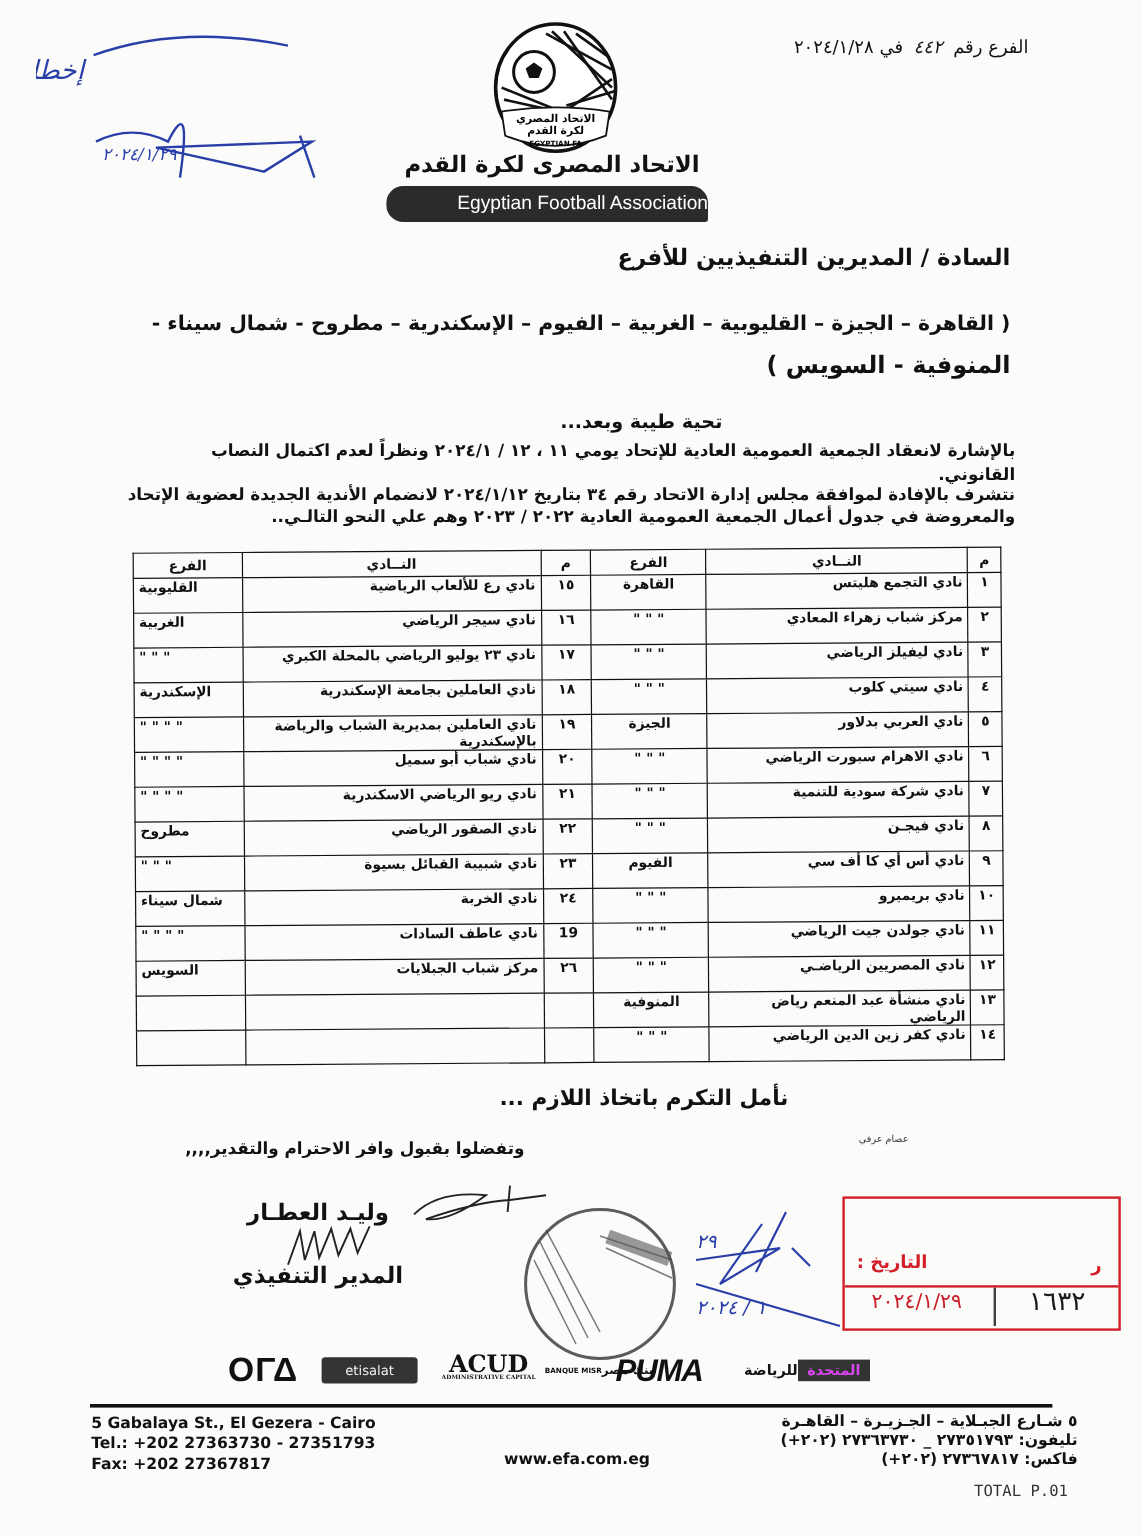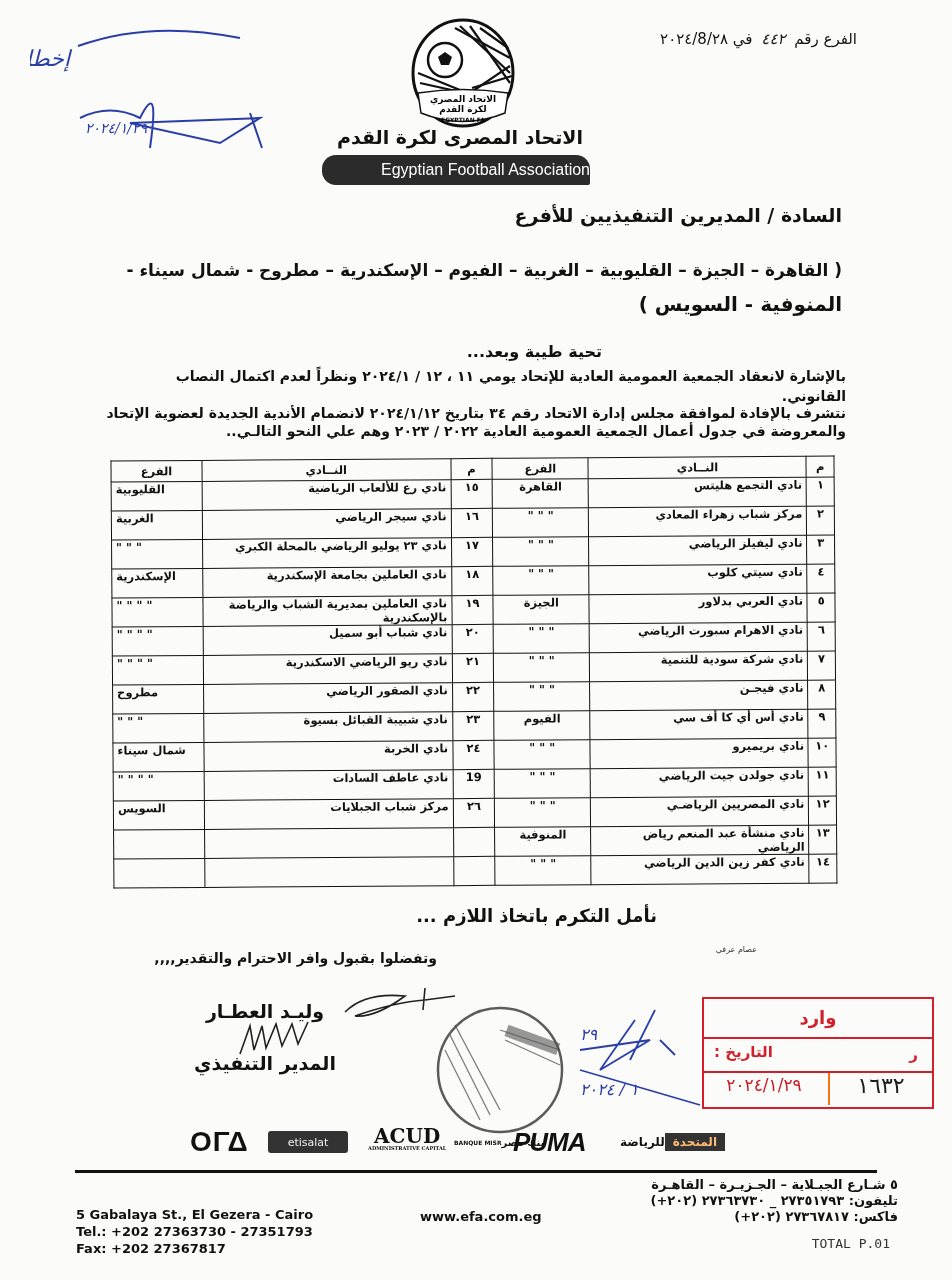--- a/index.html
+++ b/index.html
@@ -48,49 +48,49 @@
   #sig-blue { left:560px; top:1000px; width:150px; height:110px; }
   #small-name { right:195px; top:945px; font-size:8px; direction:rtl; color:#333; }
 
   
   #red-stamp { left:702px; top:997px; width:232px; height:112px; border:2.5px solid #d21f2a; color:#d21f2a; box-sizing:border-box; }
   #red-stamp .row { position:absolute; left:0; right:0; border-bottom:2px solid #d21f2a; }
   #rs-title { top:0; height:38px; text-align:center; font-size:18px; font-weight:bold; line-height:38px; direction:rtl; }
   #rs-date-label { top:38px; height:34px; font-size:15px; font-weight:bold; direction:rtl; }
   #rs-bottom { top:72px; height:36px; border-bottom:none !important; }
   #rs-date-val { position:absolute; left:0; width:120px; top:4px; font-size:17px; text-align:center; color:#c81d27; }
-  #rs-number { position:absolute; right:0; width:102px; top:2px; font-size:22px; text-align:center; color:#1b1b1b; border-left:2px solid #f97316; height:32px; }
+  #rs-number { position:absolute; right:0; width:102px; top:2px; font-size:22px; text-align:center; color:#1b1b1b; border-left:2px solid #404040; height:32px; }
 
   
   #sponsors { left:190px; top:1127px; width:670px; height:36px; }
   .sp { position:absolute; top:0; height:30px; display:flex; align-items:center; font-weight:bold; }
   #sp-ora { left:0; font-size:28px; font-family:"Liberation Sans", sans-serif; letter-spacing:1px; }
   #sp-etisalat { left:78px; width:80px; height:22px; top:4px; background:#333; color:#eee; font-size:11px;
                  justify-content:center; border-radius:3px; font-weight:normal; }
   #sp-acud { left:178px; font-family:"DejaVu Serif", serif; font-size:20px; flex-direction:column; line-height:18px; }
   #sp-acud small { font-size:5px; line-height:6px; }
   #sp-banque { left:264px; font-size:10px; direction:rtl; flex-direction:row; line-height:11px; }
   #sp-puma { left:323px; font-size:26px; font-family:"Liberation Sans", sans-serif; letter-spacing:-1px; font-style:italic; }
   #sp-ministry { left:430px; font-size:12px; direction:rtl; }
-  #sp-ministry .blk { background:#333; color:#fdba74; padding:2px 8px; margin-right:4px; }
+  #sp-ministry .blk { background:#333; color:#d946ef; padding:2px 8px; margin-right:4px; }
 
   #footer-line { left:75px; top:1170px; width:802px; height:3px; background:#111; }
-  #addr-en { left:76px; top:1178px; font-size:13px; font-weight:bold; line-height:17px; font-family:"DejaVu Sans", sans-serif;margin-top:28px; }
+  #addr-en { left:76px; top:1178px; font-size:13px; font-weight:bold; line-height:17px; font-family:"DejaVu Sans", sans-serif; }
   #website { left:420px; top:1209px; font-size:13px; font-weight:bold; }
   #addr-ar { right:54px; top:1177px; font-size:13px; font-weight:bold; direction:rtl; text-align:right; line-height:16px; }
   #fax-total { right:62px; top:1236px; font-size:13px; font-family:"DejaVu Sans Mono", monospace; color:#333; }
 </style>
 </head>
 <body>
 
 <div id="issue-line" class="abs">
   <span>الفرع رقم</span>
   <span class="num">٤٤٢</span>
   <span>في</span>
-  <span>٢٠٢٤/8/٢٨</span>
+  <span>٢٠٢٤/١/٢٨</span>
 </div>
 
 <svg id="handnote" class="abs" viewBox="0 0 250 140">
   <path d="M48,28 Q120,2 210,20" stroke="#2a3ea8" stroke-width="2" fill="none"></path>
   <text x="40" y="48" fill="#2a3ea8" font-size="22" font-family="DejaVu Serif, serif" font-style="italic" direction="rtl">إخطار الأندية للمتابعة</text>
   <path d="M50,100 Q80,85 110,100 Q130,60 120,130 M100,105 L230,100 L190,125 Z M220,95 L232,130" stroke="#2a3ea8" stroke-width="2" fill="none"></path>
   <text x="55" y="115" fill="#2a3ea8" font-size="14" font-family="DejaVu Serif, serif" font-style="italic">٢٠٢٤/١/٢٩</text>
 </svg>
 
 <svg id="logo" class="abs" viewBox="0 0 106 110">
@@ -278,21 +278,20 @@
   <rect x="85" y="38" width="55" height="12" fill="#555" opacity="0.6" transform="rotate(20 110 44)"></rect>
 </svg>
 
 <svg id="sig-blue" class="abs" viewBox="0 0 150 110">
   <path d="M20,50 L90,40 L40,70 L75,20 M95,10 L70,60 M100,40 L115,55 M20,70 L140,105" stroke="#2a3ea8" stroke-width="1.8" fill="none"></path>
   <text x="20" y="40" fill="#2a3ea8" font-size="16" font-style="italic">٢٩</text>
   <text x="20" y="95" fill="#2a3ea8" font-size="16" font-style="italic">١ / ٢٠٢٤</text>
 </svg>
 
 <div id="red-stamp" class="abs">
-  <div id="rs-title" class="row">وارد</div>
   <div id="rs-date-label" class="row">
     <span style="position:absolute; right:14px; top:8px;">ر</span>
     <span style="position:absolute; left:10px; top:6px;">التاريخ :</span>
   </div>
   <div id="rs-bottom" class="row">
     <span id="rs-date-val">٢٠٢٤/١/٢٩</span>
     <span id="rs-number">١٦٣٢</span>
   </div>
 </div>
 

